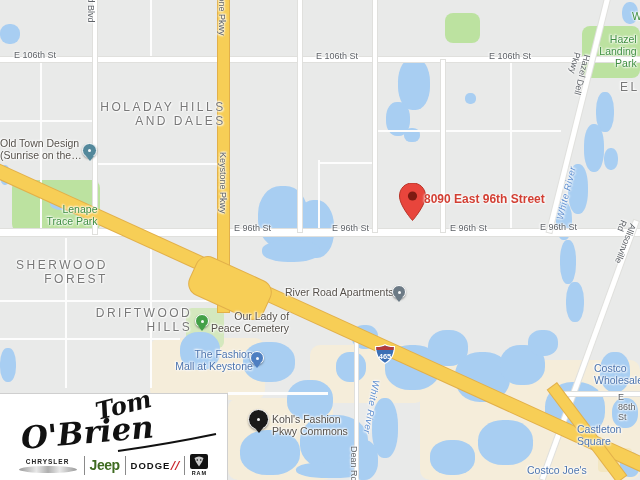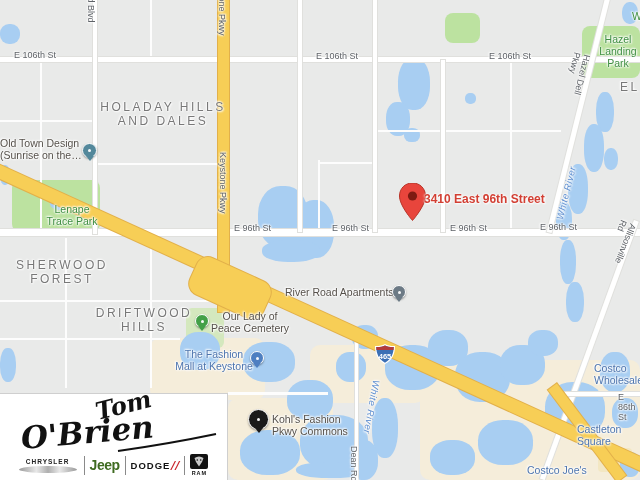--- a/index.html
+++ b/index.html
@@ -15,21 +15,21 @@
   .hwy{position:absolute;background:#F7CE56;box-shadow:0 0 0 1px #E2B04A;}
   
   .map-label{position:absolute;z-index:5;white-space:pre-line;line-height:1.25;
     font:10.5px "Liberation Sans",sans-serif;color:#55504A;
     text-shadow:0 0 2px #fff,0 0 2px #fff,1px 1px 2px #fff,-1px -1px 2px #fff;}
   .street{font-size:9px;color:#5F6368;}
   .hood{font-size:12px;letter-spacing:2.5px;color:#787878;}
   .parklbl{color:#3E8E40;}
   .poib{color:#4C74AE;}
   .water{color:#5F8FD0;font-style:italic;font-size:9.5px;letter-spacing:.5px;}
-  .c{transform:translateX(-50%);text-align:center;}
+  .c{transform:translateX(-50%);text-align:right;}
   .marker-label{position:absolute;z-index:7;font:bold 12px "Liberation Sans",sans-serif;color:#D23F33;
     text-shadow:0 0 2px #fff,0 0 3px #fff,1px 1px 2px #fff;}
   
   .poi-pin{position:absolute;z-index:5;width:11px;height:11px;border-radius:50%;
     border:1.5px solid #fff;box-shadow:0 1px 2px rgba(0,0,0,.35);}
   .poi-pin::before{content:"";position:absolute;inset:0;margin:auto;width:3px;height:3px;background:#fff;border-radius:50%;opacity:.95;}
   .poi-pin::after{content:"";position:absolute;left:50%;top:100%;margin-top:-1px;transform:translateX(-50%);
     border:4px solid transparent;border-top:5px solid;}
   
   #logo-box{position:absolute;left:0;top:393px;width:227px;height:87px;background:#fff;z-index:10;
@@ -187,21 +187,21 @@
       <span class="poi-pin" style="left: 248px; top: 409px; width: 19px; height: 19px; background: rgb(26, 26, 26); color: rgb(26, 26, 26);"></span>
       <div class="map-label poib" style="left: 577px; top: 423px;">Castleton Square</div>
       <div class="map-label poib" style="left: 594px; top: 362px;">Costco Wholesale</div>
       <div class="map-label poib" style="left: 527px; top: 464px;">Costco Joe's</div>
     </div>
 
   <svg width="27" height="38" viewBox="0 0 27 38" style="position:absolute;left:399px;top:183px;z-index:6;">
     <path d="M13.5 0 C6 0 .5 5.6 .5 13 c0 9.8 13 24.5 13 24.5 S26.5 22.8 26.5 13 C26.5 5.6 21 0 13.5 0 z" fill="#E8453C" stroke="#B73226" stroke-width="1"></path>
     <circle cx="13.5" cy="13" r="4.6" fill="#7E1B12"></circle>
   </svg>
-  <div class="marker-label" style="left:424px;top:192px;">3410 East 96th Street</div>
+  <div class="marker-label" style="left:424px;top:192px;">8090 East 96th Street</div>
 
   <div id="logo-box">
     <svg width="227" height="60" viewBox="0 0 227 60" style="position:absolute;left:0;top:0;">
       <text x="98" y="26" font-family="DejaVu Serif, serif" font-style="italic" font-weight="bold" font-size="24" fill="#111" transform="rotate(-14 98 26)">Tom</text>
       <text x="22" y="55" font-family="DejaVu Serif, serif" font-style="italic" font-weight="bold" font-size="31" fill="#111" transform="rotate(-5 22 55)">O'Brien</text>
       <path d="M118 57 Q168 50 216 40" stroke="#111" stroke-width="2" fill="none"></path>
     </svg>
     <div id="brand-row">
       <div class="chrysler-wrap">
         <span class="chrysler-txt">CHRYSLER</span>

